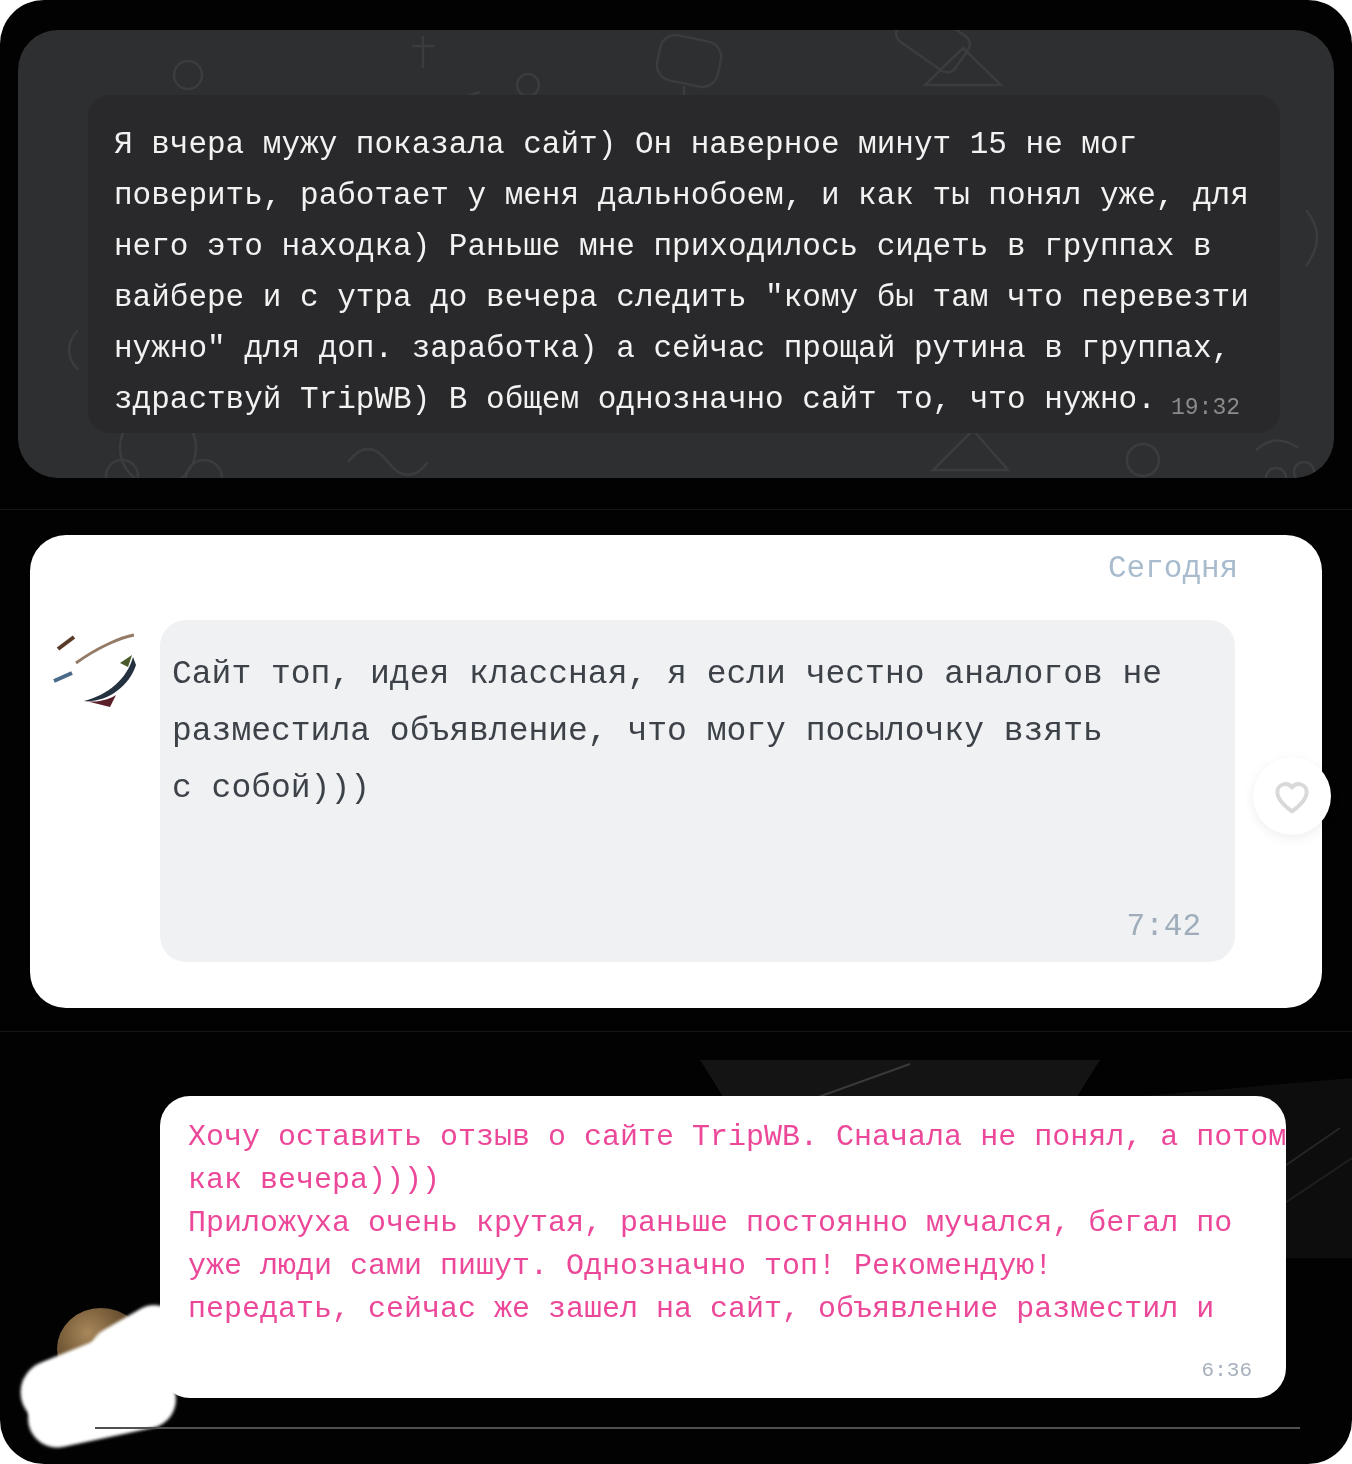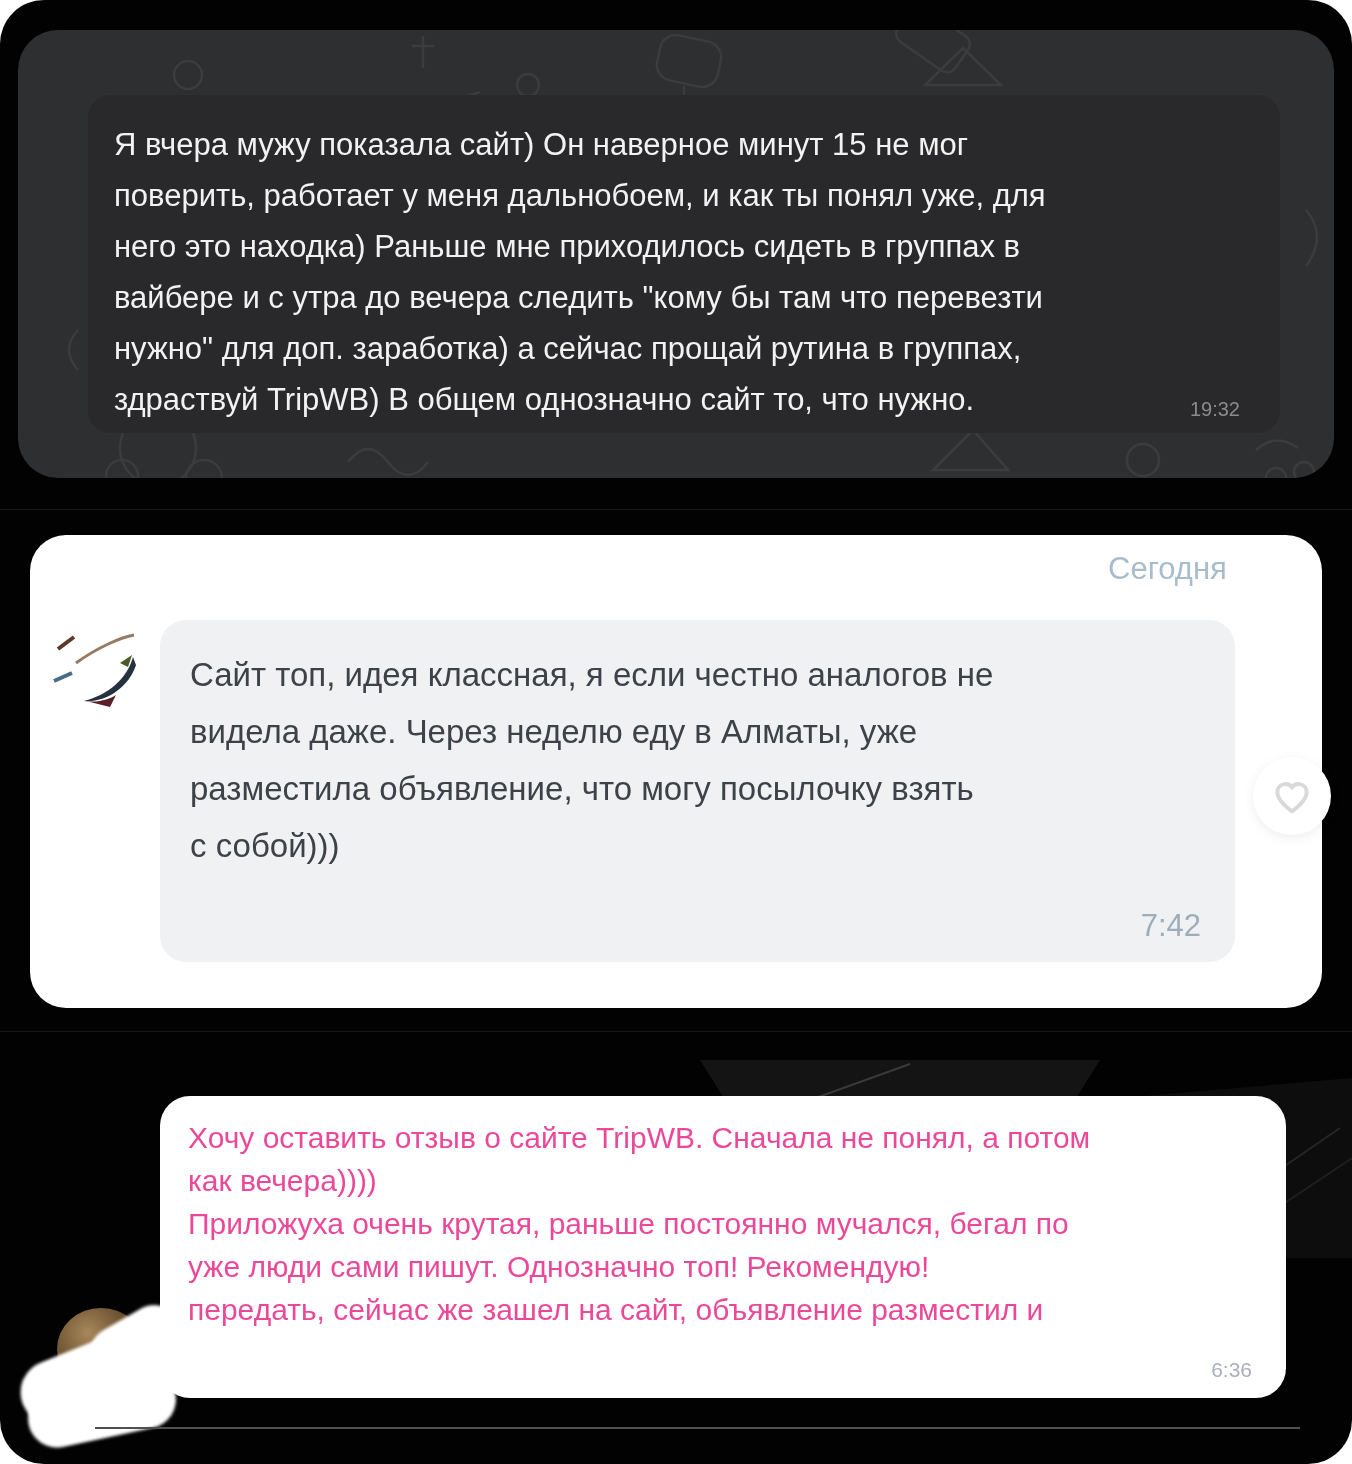--- a/index.html
+++ b/index.html
@@ -1,38 +1,38 @@
 <!DOCTYPE html>
 <html><head>
 <meta charset="utf-8">
 <style>
   html,body{margin:0;padding:0;background:#ffffff;}
   .canvas{
     position:relative;width:1352px;height:1464px;background:#020202;
     border-radius:44px;overflow:hidden;
-    font-family:Liberation Sans, sans-serif;
+    font-family:Liberation Mono, monospace;
   }
   
   .card-top{position:absolute;left:18px;top:30px;width:1316px;height:448px;
     background:#2e2f31;border-radius:40px;overflow:hidden;}
   .doodles{position:absolute;left:0;top:0;width:1316px;height:448px;opacity:.55;}
   .bubble-dark{position:absolute;left:70px;top:65px;width:1192px;height:338px;
     background:#29292b;border-radius:22px;box-sizing:border-box;
     padding:24px 40px 0 26px;}
   .bubble-dark .line{font-size:31px;line-height:51px;color:#f2f2f2;white-space:nowrap;}
-  .time-dark{position:absolute;right:40px;bottom:12px;font-size:20px;color:#8b8b8b;}
+  .time-dark{position:absolute;right:40px;bottom:12px;font-size:23px;color:#8b8b8b;}
   .hairline{position:absolute;left:0;width:1352px;height:1px;background:rgba(210,210,210,.10);}
   
   .card-mid{position:absolute;left:30px;top:535px;width:1292px;height:473px;
     background:#ffffff;border-radius:36px;}
   .date-label{position:absolute;left:1078px;top:16px;font-size:31px;color:#a9bcce;}
   .avatar-mid{position:absolute;left:10px;top:80px;width:110px;height:110px;border-radius:50%;
     background:#ffffff;overflow:hidden;}
   .bubble-light{position:absolute;left:130px;top:85px;width:1075px;height:342px;
-    background:#f0f1f3;border-radius:26px;box-sizing:border-box;padding:26px 36px 0 30px;}
+    background:#f0f1f3;border-radius:26px;box-sizing:border-box;padding:26px 36px 0 12px;}
   .bubble-light .line{font-size:33px;line-height:57px;color:#3c4248;white-space:nowrap;}
   .time-light{position:absolute;right:34px;bottom:18px;font-size:31px;color:#9fadbb;}
   .heart-btn{position:absolute;left:1223px;top:222px;width:78px;height:78px;border-radius:50%;
     background:#ffffff;box-shadow:0 3px 12px rgba(0,0,0,.07);
     display:flex;align-items:center;justify-content:center;cursor:pointer;}
   
   .bg-shapes{position:absolute;left:560px;top:1038px;width:792px;height:230px;}
   .bubble-white{position:absolute;left:160px;top:1096px;width:1126px;height:302px;
     background:#ffffff;border-radius:30px;box-sizing:border-box;padding:20px 34px 0 28px;}
   .bubble-white .line{font-size:30px;line-height:43px;color:#ec4899;white-space:nowrap;}
@@ -99,21 +99,20 @@
         <path d="M36 48 C58 32 82 22 94 20" stroke="#7a5a40" stroke-width="3" fill="none" opacity=".8"></path>
         <path d="M93 42 C87 64 68 80 44 86 C66 88 89 72 96 50 Z" fill="#243240"></path>
         <path d="M80 48 L92 40 L88 52 Z" fill="#4a5a2a"></path>
         <path d="M46 86 C58 88 70 84 76 80 L70 92 Z" fill="#5a1f28"></path>
         <path d="M14 66 L32 58" stroke="#4a6a8a" stroke-width="4" fill="none"></path>
       </svg>
     </div>
 
     <div class="bubble-light">
       <div class="line">Сайт топ, идея классная, я если честно аналогов не</div>
-      <div class="line">видела даже. Через неделю еду в Алматы, уже</div>
       <div class="line">разместила объявление, что могу посылочку взять</div>
       <div class="line">с собой)))</div>
       <span class="time-light">7:42</span>
     </div>
 
     <div class="heart-btn">
       <svg width="44" height="44" viewBox="0 0 24 24" fill="none" stroke="#d9d9d9" stroke-width="2.1" stroke-linejoin="round">
         <path d="M12 20.4 C8.2 17.6 4 14 4 9.9 A4.4 4.4 0 0 1 12 7.4 A4.4 4.4 0 0 1 20 9.9 C20 14 15.8 17.6 12 20.4 Z"></path>
       </svg>
     </div>

